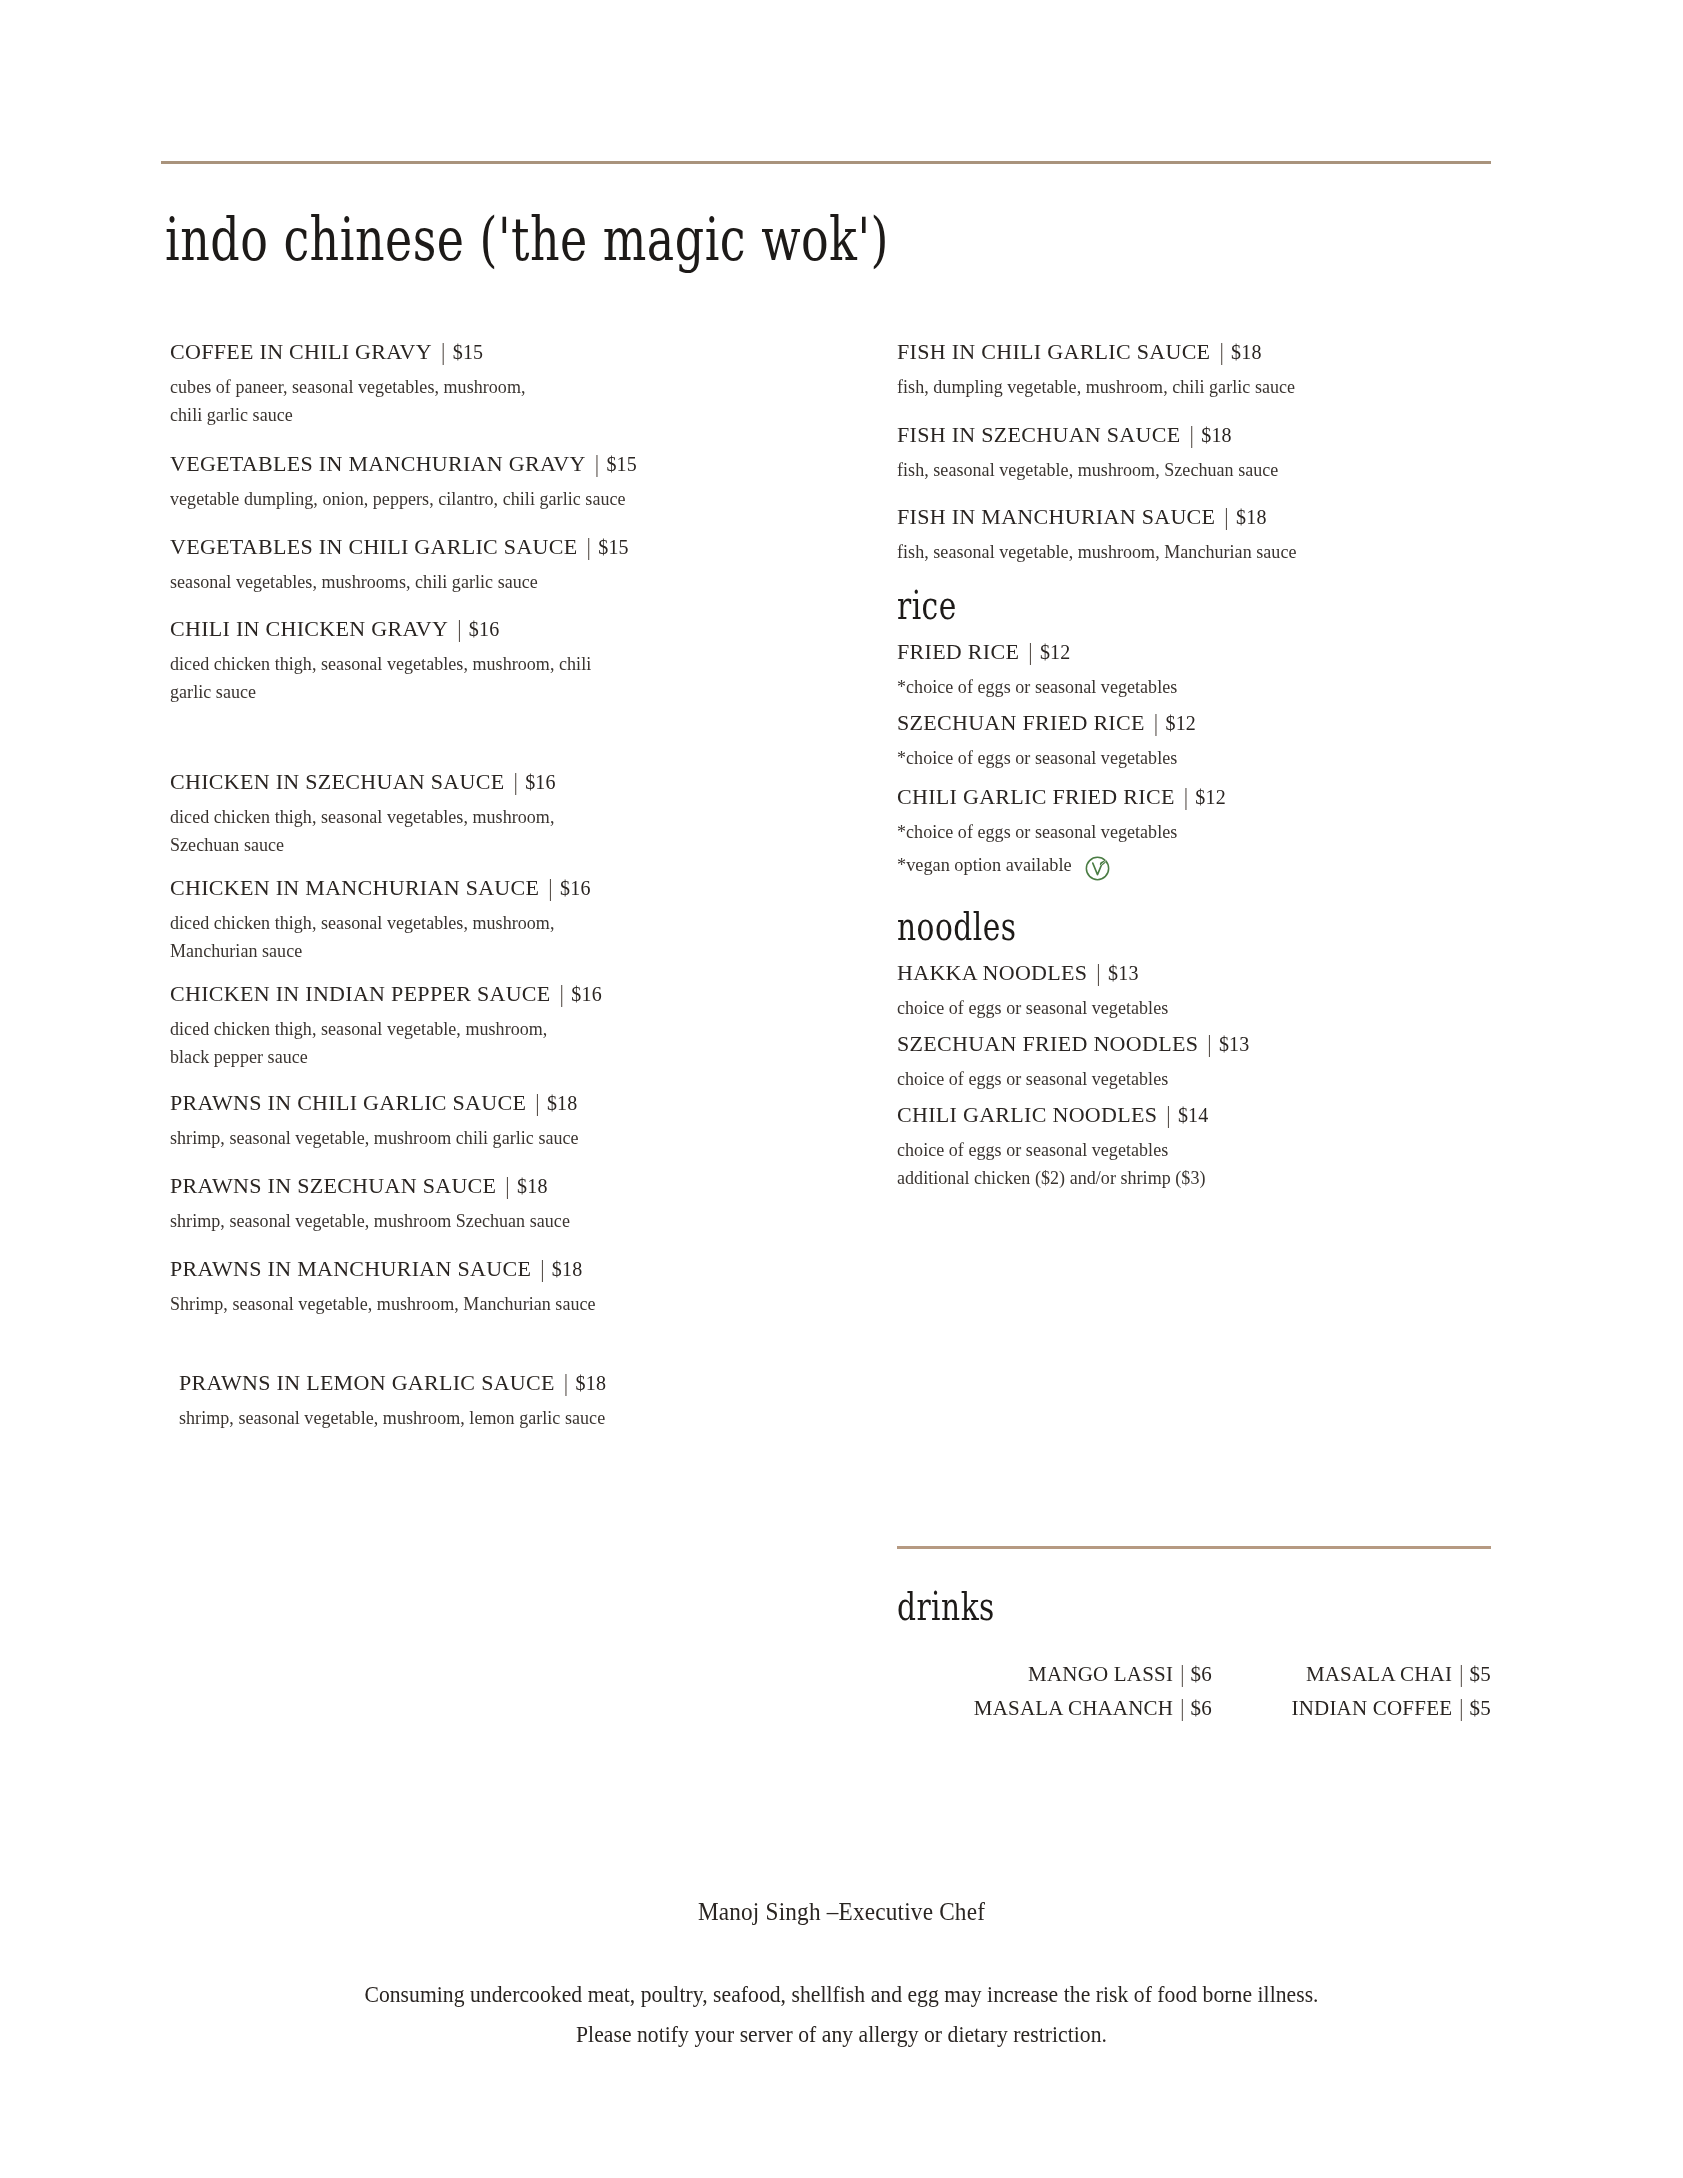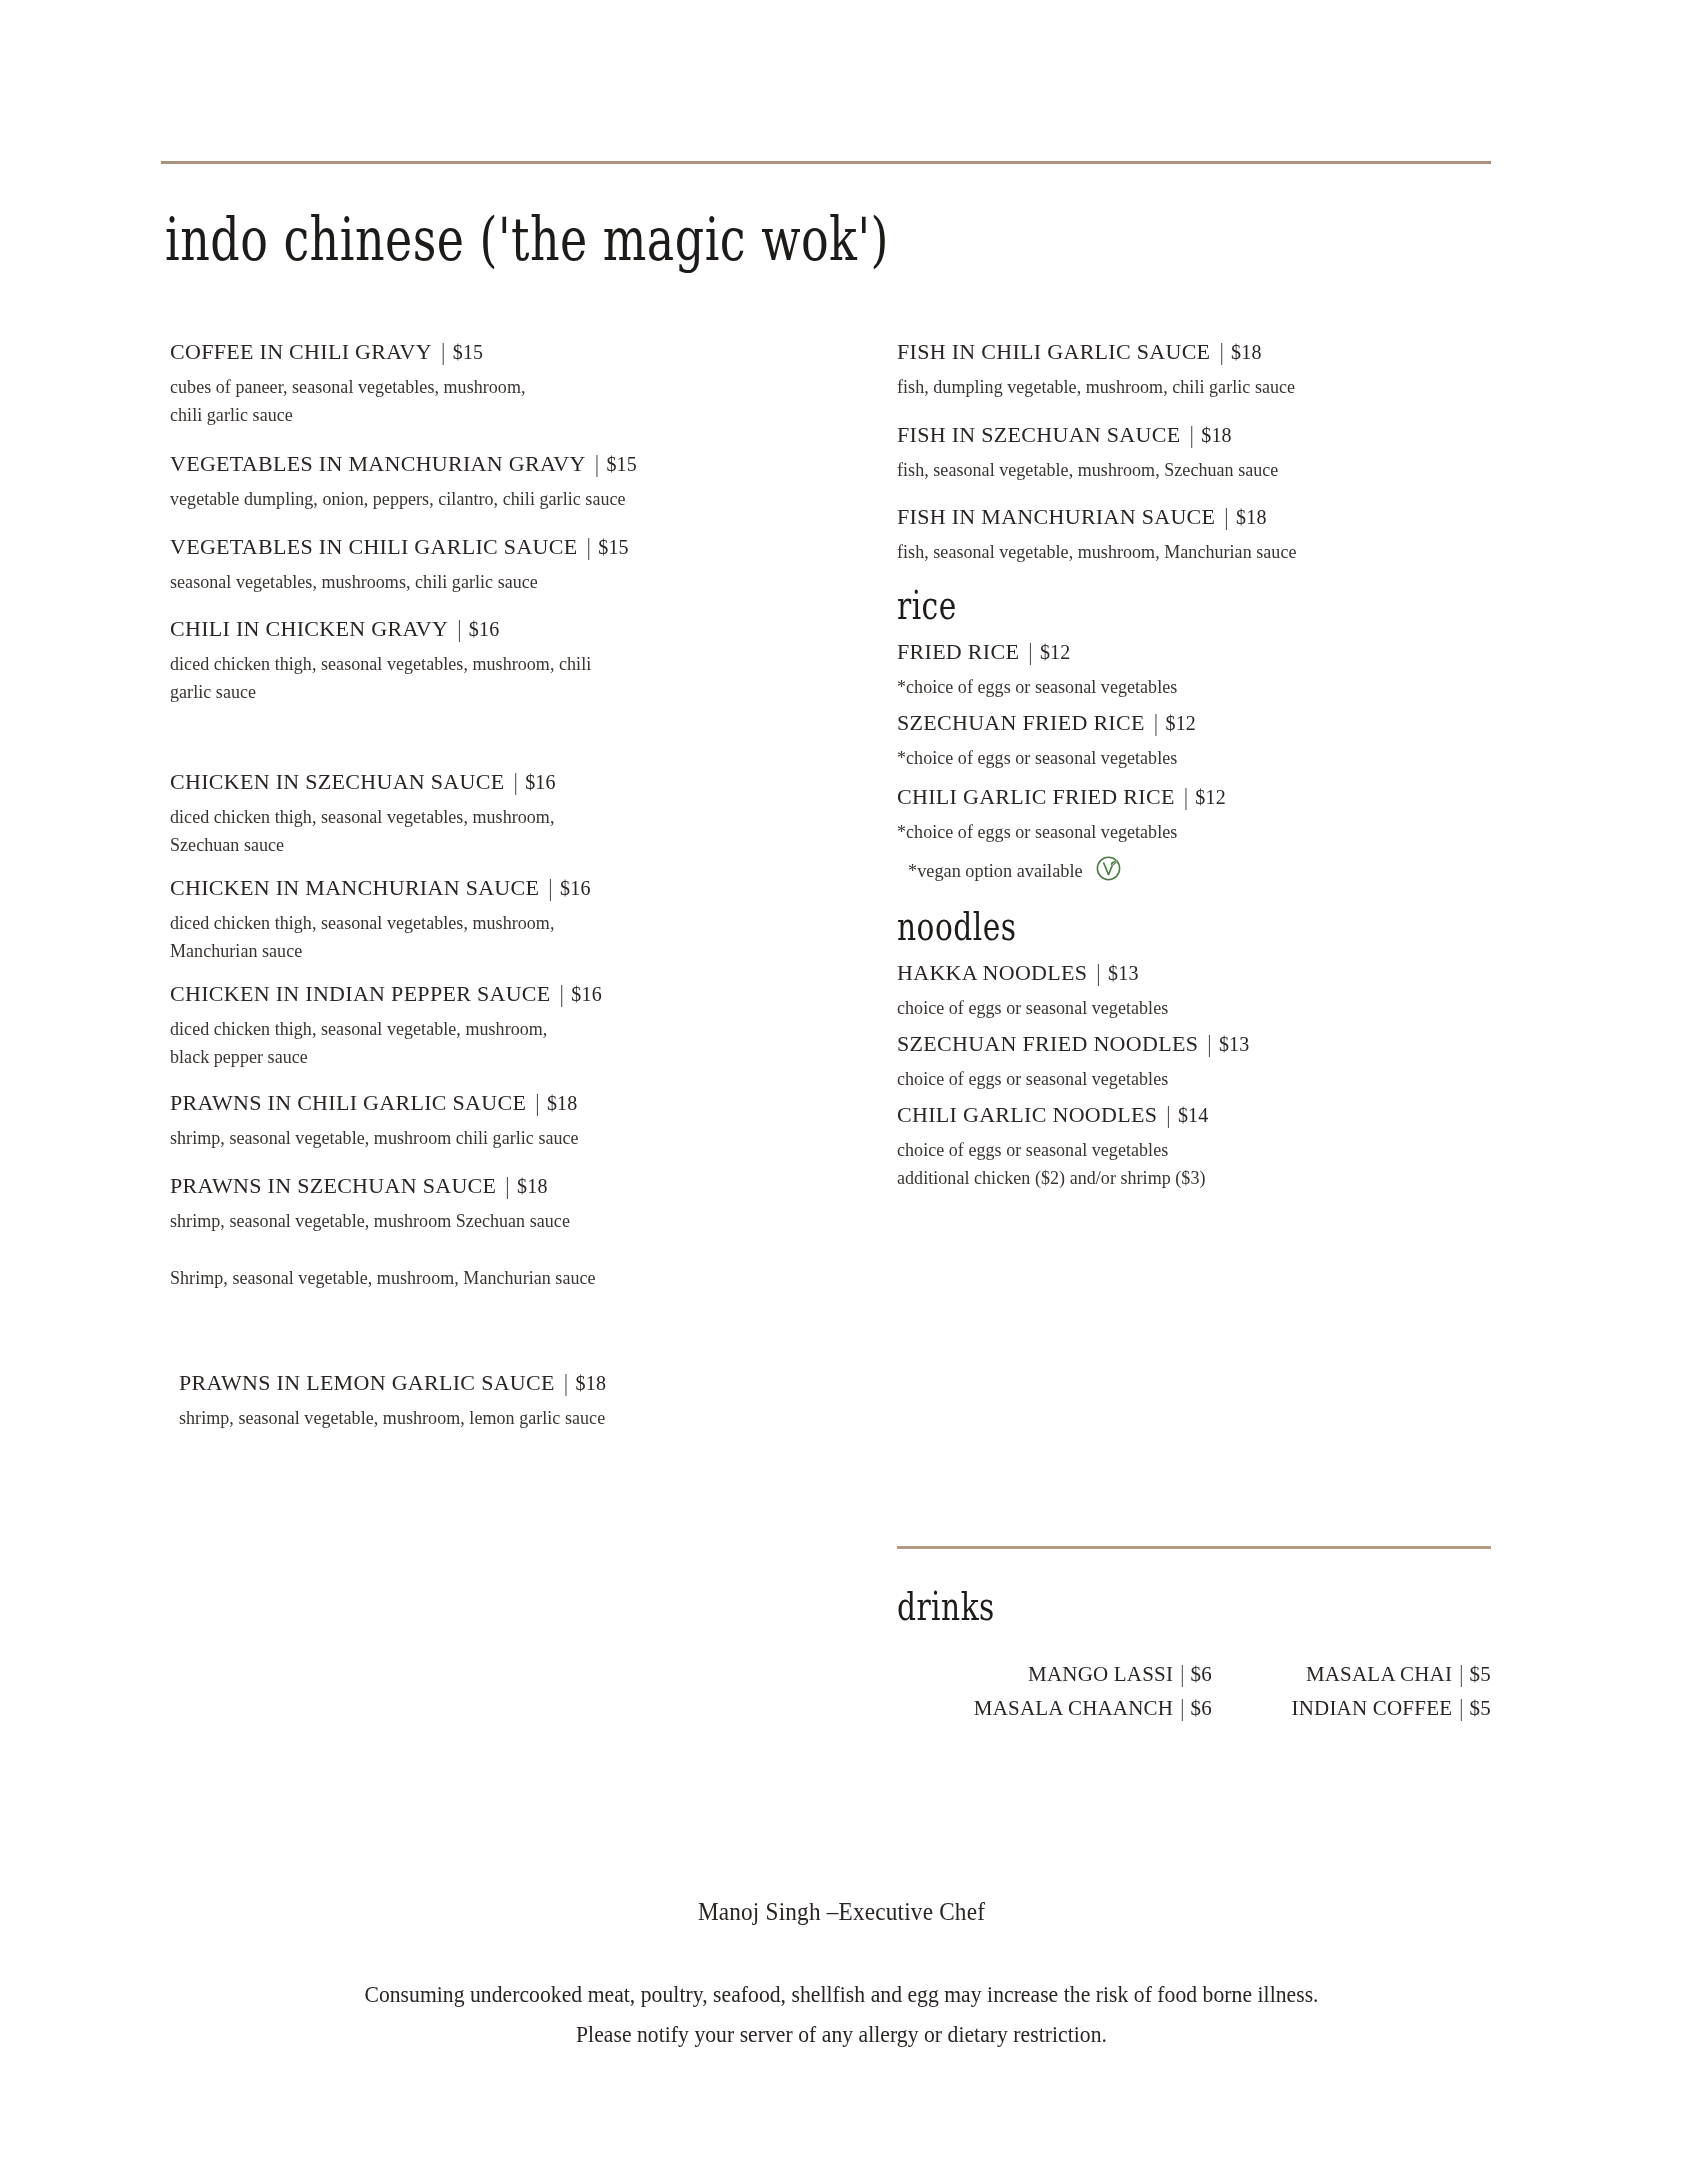--- a/index.html
+++ b/index.html
@@ -104,25 +104,24 @@
     transform-origin: left bottom;
     line-height: 1;
   }
 
   
   .abs { position: absolute; left: 0; width: 634px; }
 
   
   .vegan-note {
     display: flex;
-    align-items: flex-end;
+    align-items: flex-start;
     font-family: "Liberation Serif", "DejaVu Serif", serif;
     font-size: 18.3px;
     color: #3a3430;
-    margin-left: 11px;
   }
   .vegan-icon {
     margin-left: 12px;
     width: 27px;
     height: 27px;
     display: inline-block;
     line-height: 0;
   }
 
   
@@ -256,20 +255,21 @@
     </div>
 
     <div class="item abs" style="top:834px;">
       <div class="item-name"><span>PRAWNS IN SZECHUAN SAUCE</span><span class="sep">|</span><span class="price">$18</span></div>
       <div class="item-desc">
           <span class="ln">shrimp, seasonal vegetable, mushroom Szechuan sauce</span>
         </div>
     </div>
 
     <div class="item abs" style="top:917px;">
+      <div class="item-name"><span>PRAWNS IN MANCHURIAN SAUCE</span><span class="sep">|</span><span class="price">$18</span></div>
       <div class="item-desc">
           <span class="ln">Shrimp, seasonal vegetable, mushroom, Manchurian sauce</span>
         </div>
     </div>
 
     <div class="item abs" style="top:1031px; left:9px;">
       <div class="item-name"><span>PRAWNS IN LEMON GARLIC SAUCE</span><span class="sep">|</span><span class="price">$18</span></div>
       <div class="item-desc">
           <span class="ln">shrimp, seasonal vegetable, mushroom, lemon garlic sauce</span>
         </div>

